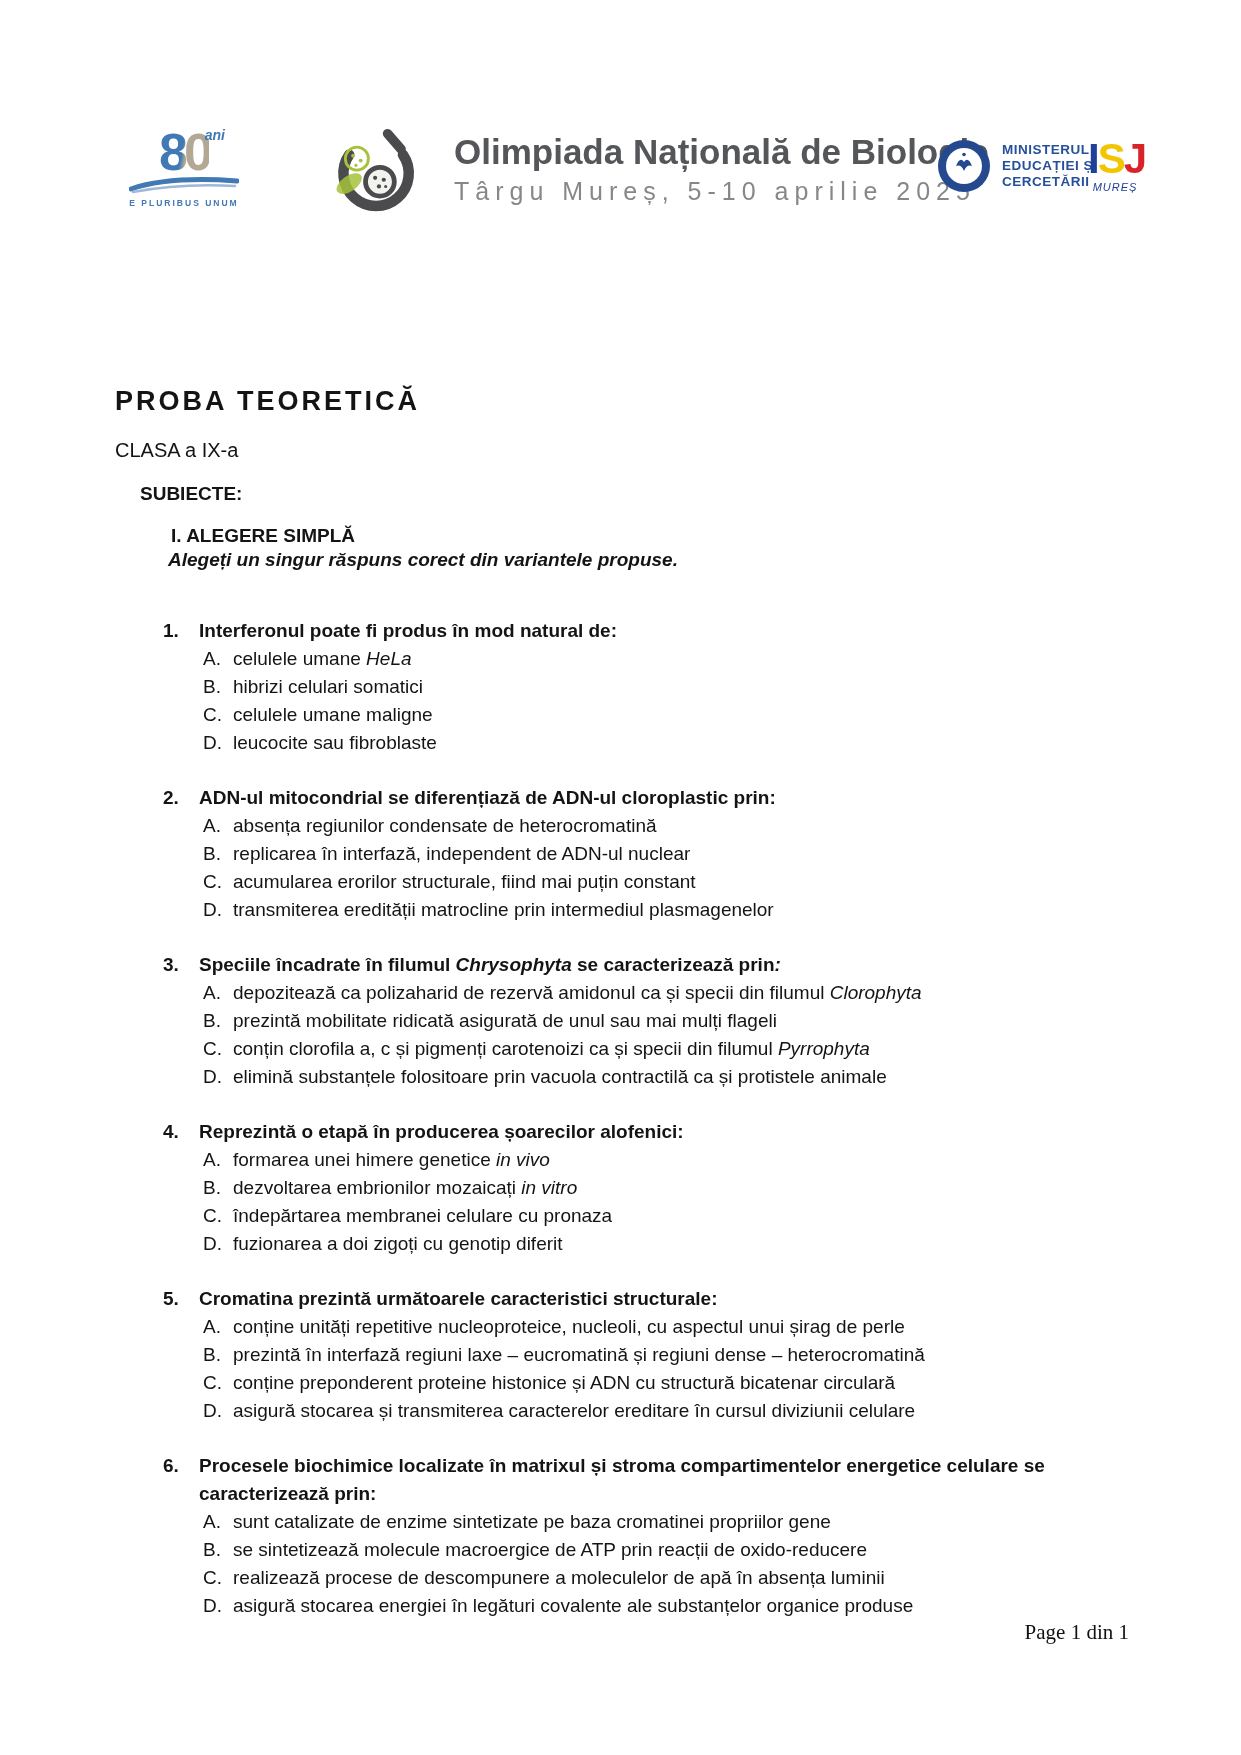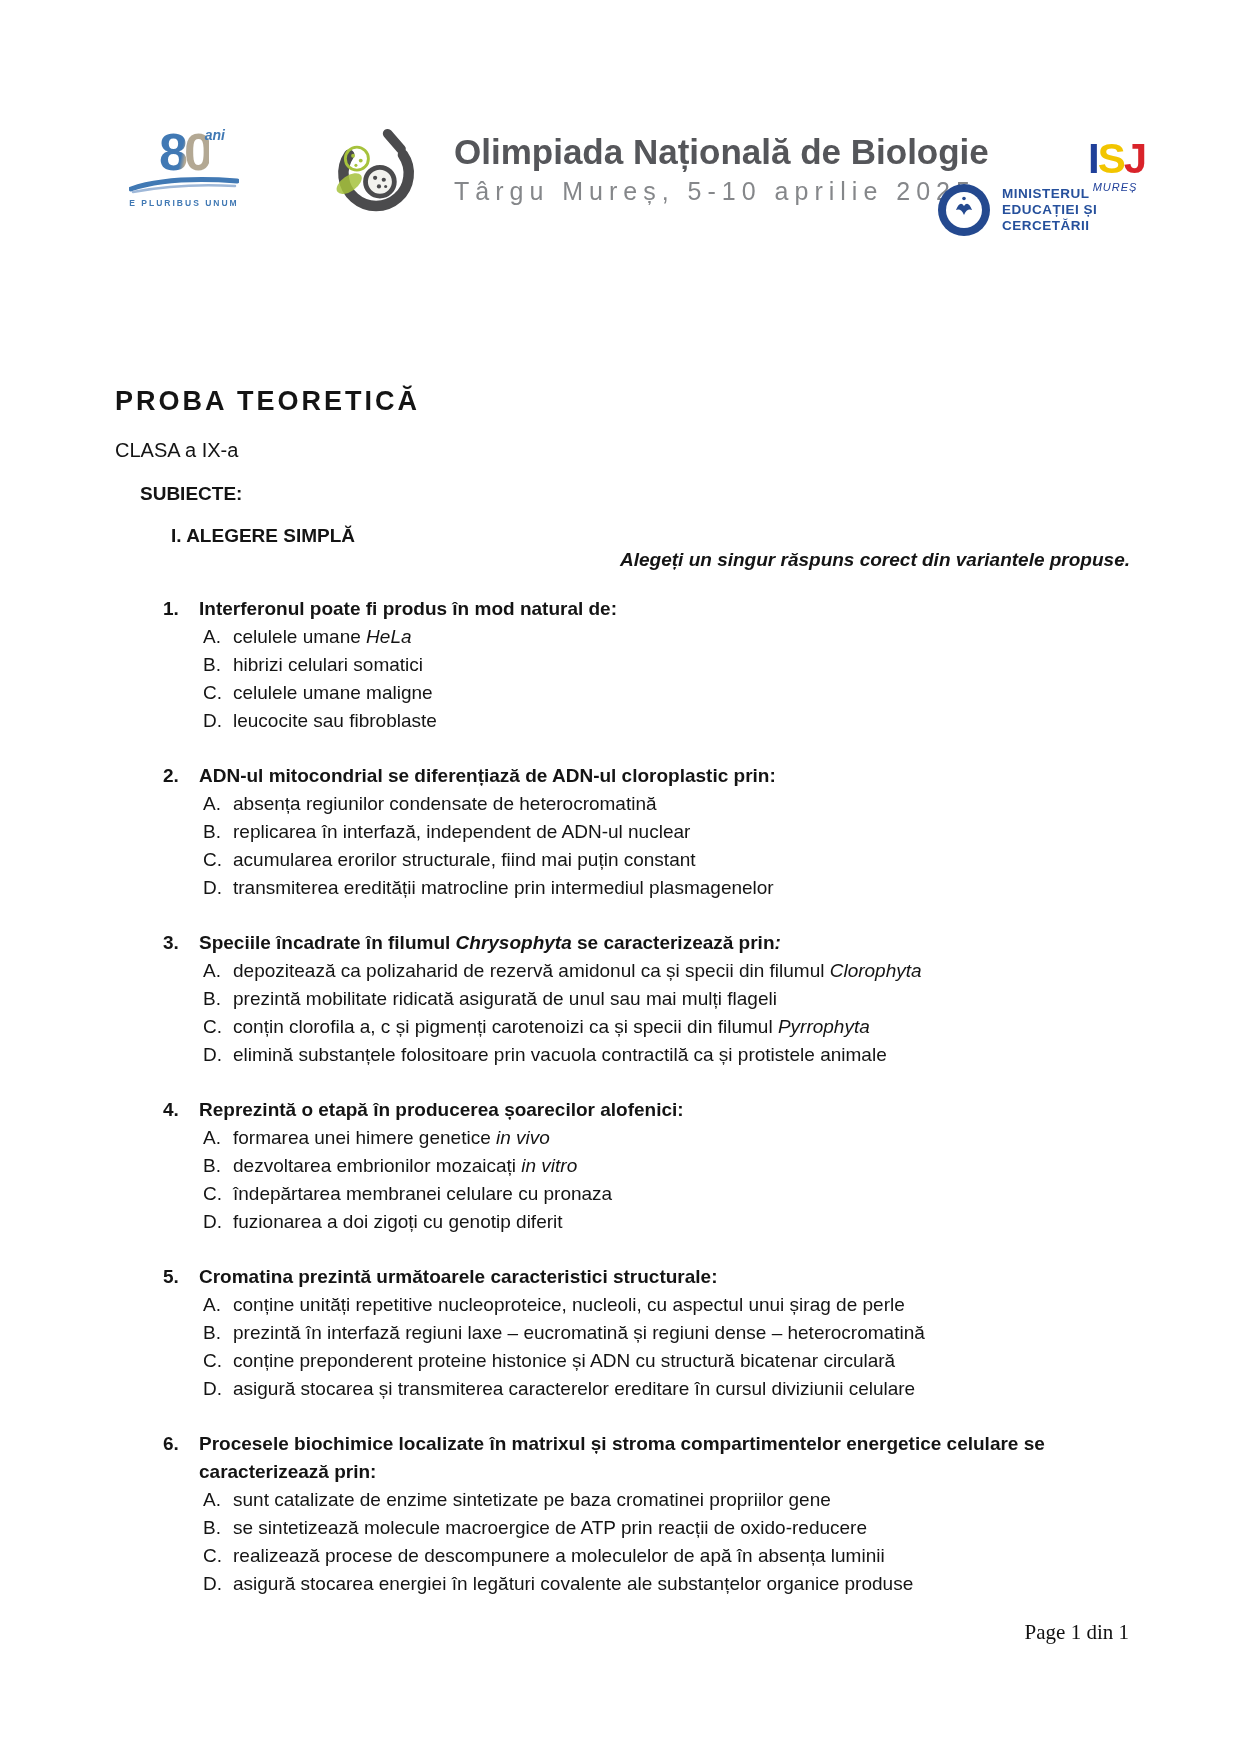--- a/index.html
+++ b/index.html
@@ -15,38 +15,38 @@
         -webkit-background-clip:text;background-clip:text;color:transparent;}
   .logo80 .ani{position:absolute;right:-16px;top:2px;font-size:14px;font-style:italic;color:#4179b4;font-weight:bold;}
   .logo80 .motto{font-size:8.5px;letter-spacing:2px;color:#4179b4;font-weight:bold;margin-top:4px;white-space:nowrap;}
   .swoosh{display:block;margin:-4px auto 0 auto;}
 
   .evt{position:absolute;left:330px;top:126px;display:flex;align-items:flex-start;}
   .evt .txt{margin-left:28px;padding-top:8px;}
   .evt .t1{font-size:35px;font-weight:bold;color:#55565a;line-height:1.05;letter-spacing:0px;}
   .evt .t2{font-size:25px;color:#85878a;letter-spacing:6px;margin-top:6px;}
 
-  .min{position:absolute;left:936px;top:138px;display:flex;align-items:center;margin-top:44px;}
+  .min{position:absolute;left:936px;top:138px;display:flex;align-items:center;}
   .min .seal{flex:none;}
   .min .mtxt{margin-left:10px;font-size:13.5px;font-weight:bold;color:#26509c;line-height:16px;letter-spacing:0.5px;}
 
   .isj{position:absolute;left:1088px;top:138px;text-align:center;width:54px;}
   .isj .letters{font-size:42px;font-weight:900;line-height:1;letter-spacing:-2px;}
   .isj .l-i{color:#20409a;}
   .isj .l-s{color:#f2c500;}
   .isj .l-j{color:#d9232a;}
   .isj .lbl{font-size:11px;font-weight:normal;font-style:italic;color:#20409a;letter-spacing:1px;margin-top:1px;}
 
   
   .main{position:absolute;top:386px;left:115px;width:1015px;}
   .doc-title{font-size:27px;font-weight:bold;letter-spacing:3px;margin:0 0 22px 0;}
   .class-label{font-size:20px;font-weight:normal;margin:4px 0 21px 0;}
   .subjects{font-size:19px;font-weight:bold;margin:0 0 20px 25px;}
   .section{font-size:19px;font-weight:bold;margin:0 0 2px 56px;}
-  .instruction{font-size:19px;font-weight:bold;font-style:italic;margin:0 0 24px 53px;text-align:right;}
+  .instruction{font-size:19px;font-weight:bold;font-style:italic;margin:0 0 46px 53px;}
 
   .question{margin:0 0 27px 48px;}
   .q-head{display:flex;font-weight:bold;font-size:19px;line-height:28px;}
   .q-num{width:36px;flex:none;}
   .q-title{flex:1;}
   .option{display:flex;font-size:19px;line-height:28px;margin-left:40px;}
   .opt-letter{width:30px;flex:none;}
   .opt-text{flex:1;}
   .it{font-style:italic;text-align:center;}
 

